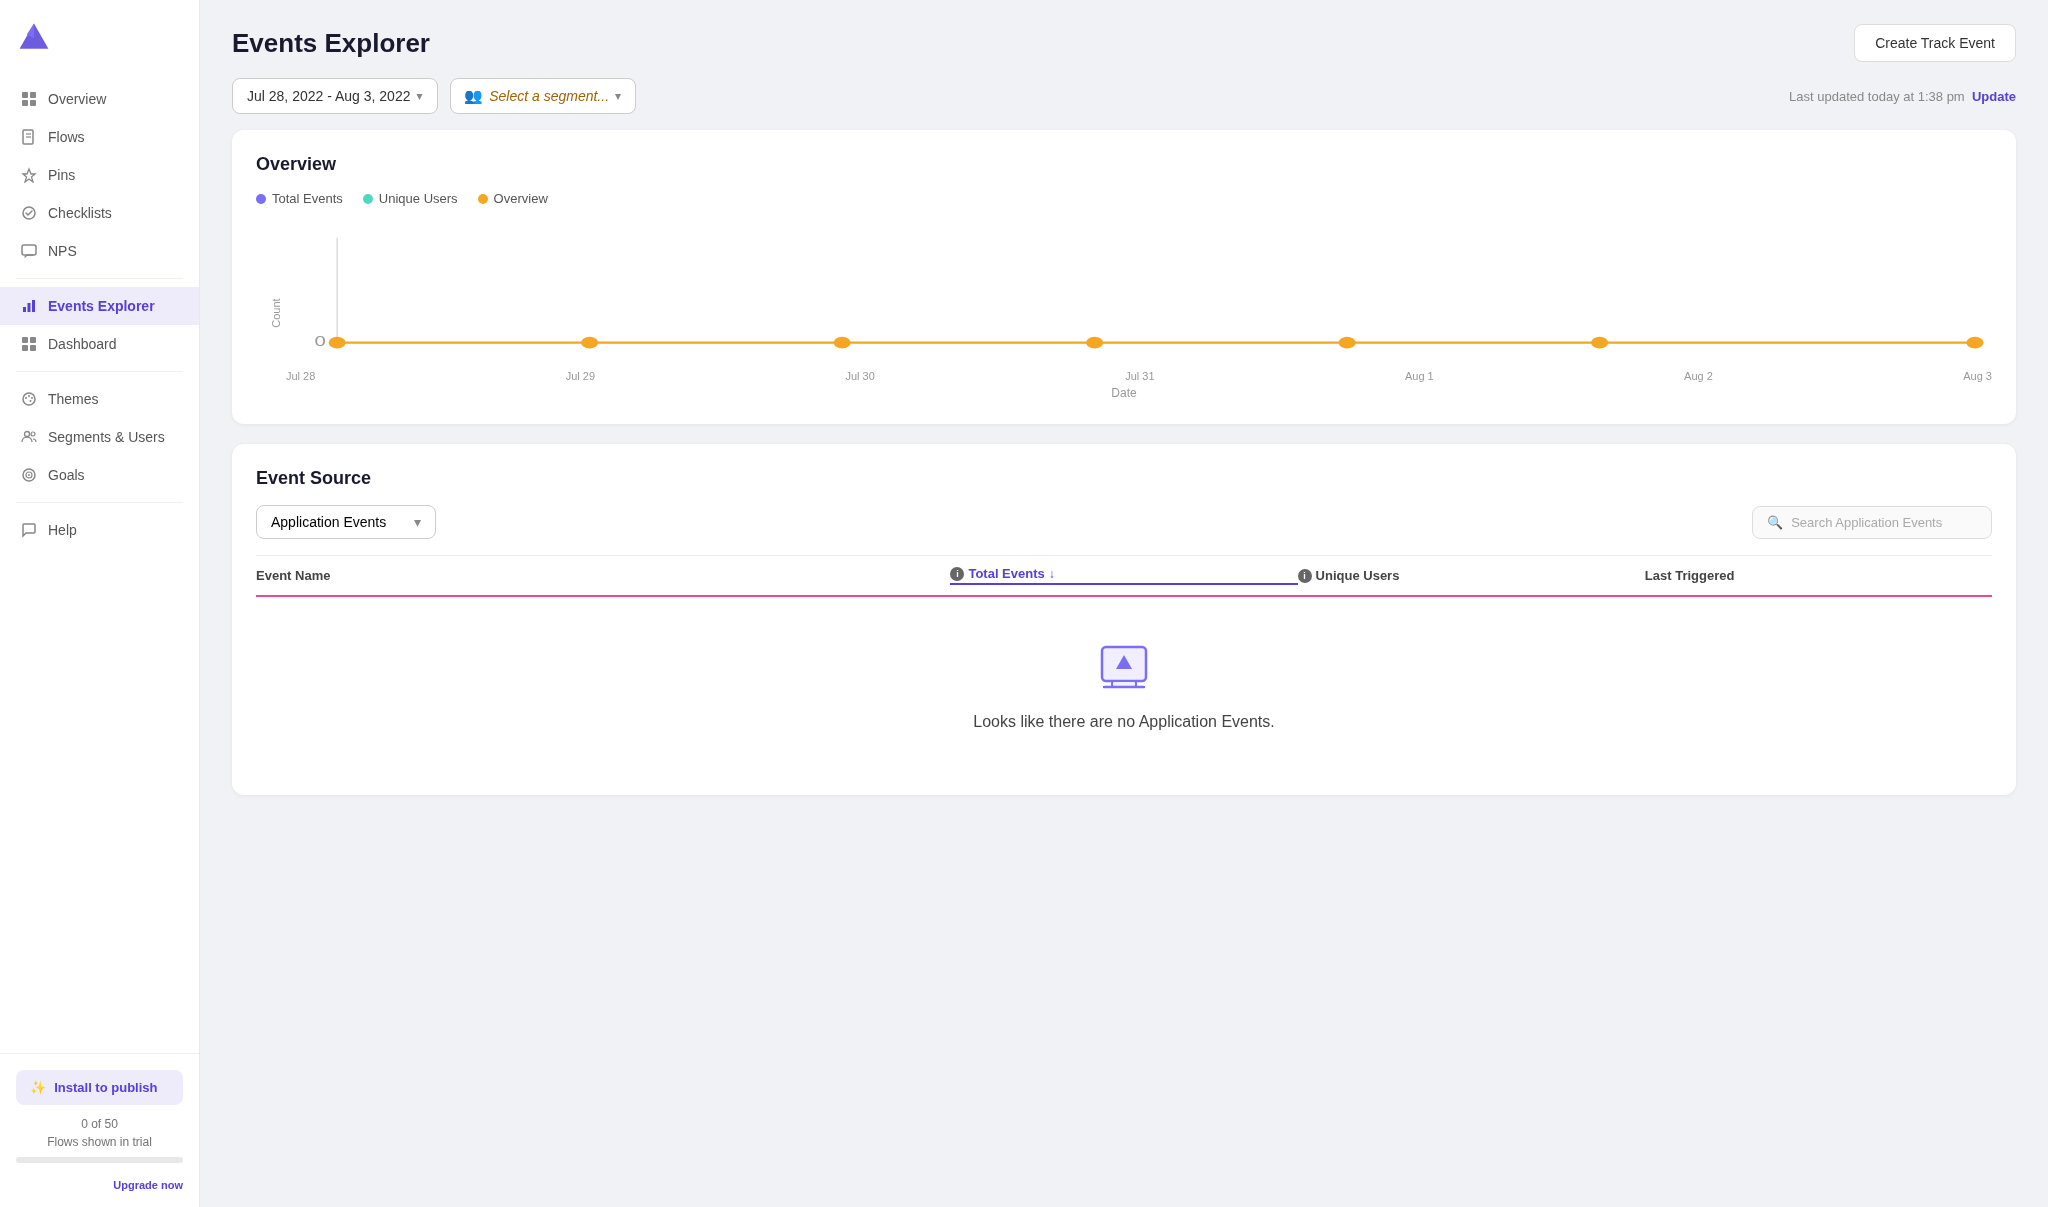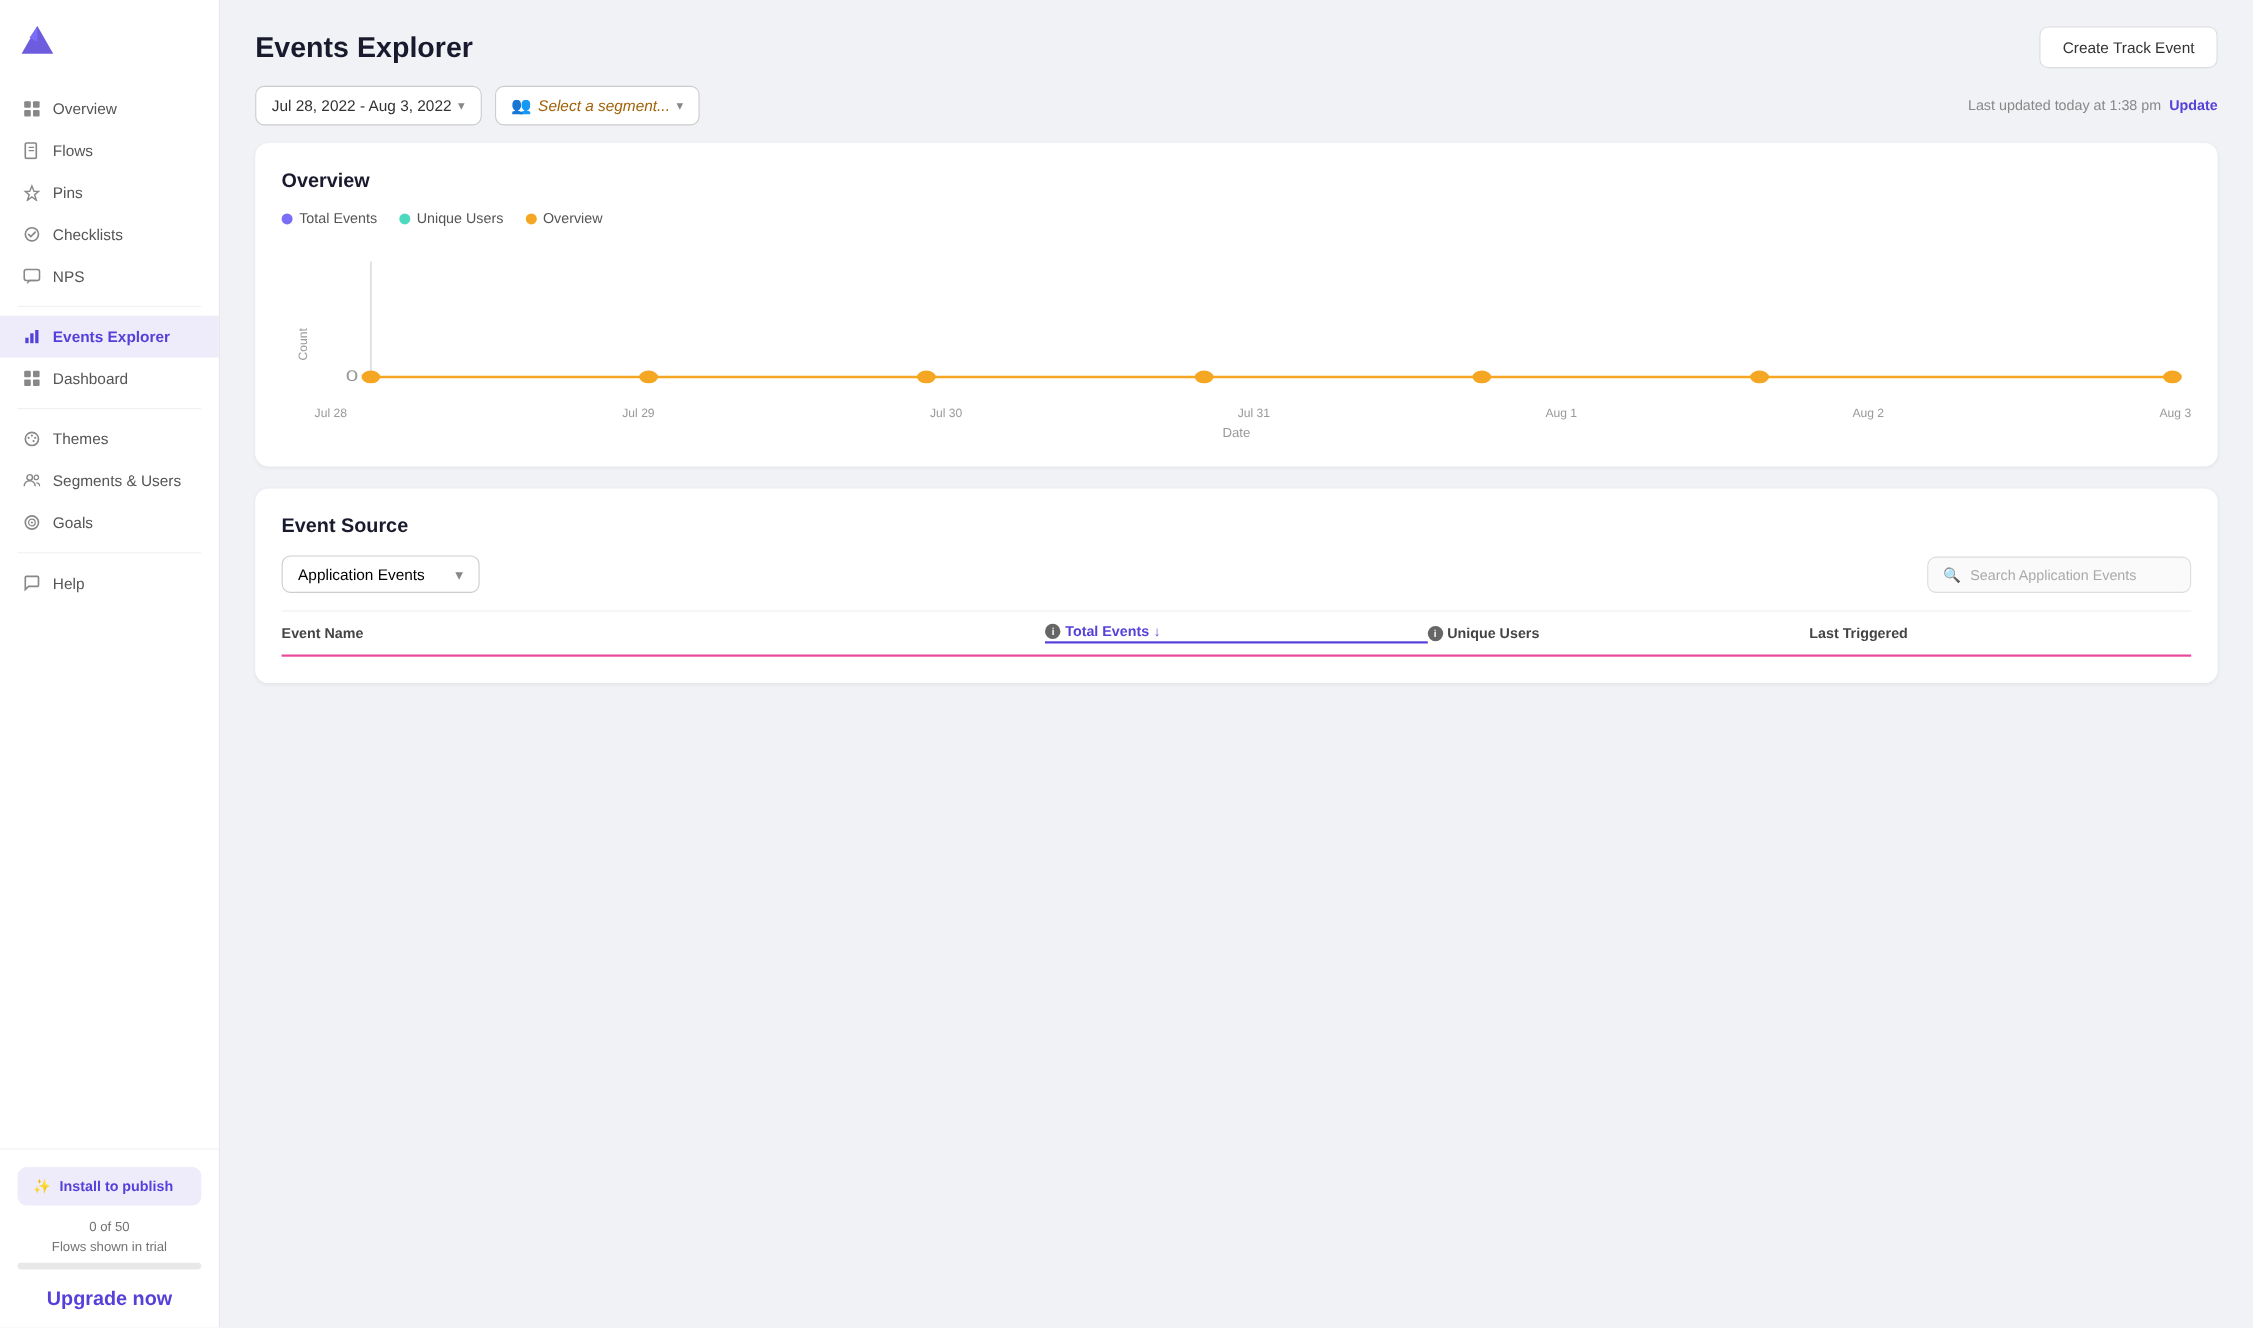--- a/index.html
+++ b/index.html
@@ -93,24 +93,24 @@
       margin: 6px 0;
       overflow: hidden;
     }
     .trial-bar-fill {
       height: 100%;
       background: #5540d9;
       width: 0%;
     }
     .upgrade-link {
       color: #5540d9;
-      font-size: 18px;
+      font-size: 11px;
       font-weight: 600;
       cursor: pointer;
-      text-align: center;
+      text-align: right;
       display: block;
       margin-top: 16px;
     }
 
     
     #main {
       flex: 1;
       display: flex;
       flex-direction: column;
       overflow-y: auto;
@@ -567,14 +567,23 @@
       </div>
       <div class="col-unique-users">
         <span class="info-icon">i</span>
         <span>Unique Users</span>
       </div>
       <div class="col-last-triggered">
         <span>Last Triggered</span>
       </div>
     </div>
 
+    <div class="empty-state">
+      <svg class="empty-icon" viewBox="0 0 60 60" fill="none">
+        <rect x="8" y="10" width="44" height="34" rx="4" stroke="#7b6ef6" stroke-width="2.5" fill="#f0eeff"></rect>
+        <rect x="18" y="44" width="24" height="6" rx="2" stroke="#7b6ef6" stroke-width="2" fill="#f0eeff"></rect>
+        <line x1="10" y1="50" x2="50" y2="50" stroke="#7b6ef6" stroke-width="2.5" stroke-linecap="round"></line>
+        <polygon points="30,18 38,32 22,32" fill="#7b6ef6"></polygon>
+      </svg>
+      <span class="empty-text">Looks like there are no Application Events.</span>
+    </div>
   </div>
 </div>
 
 </body></html>

